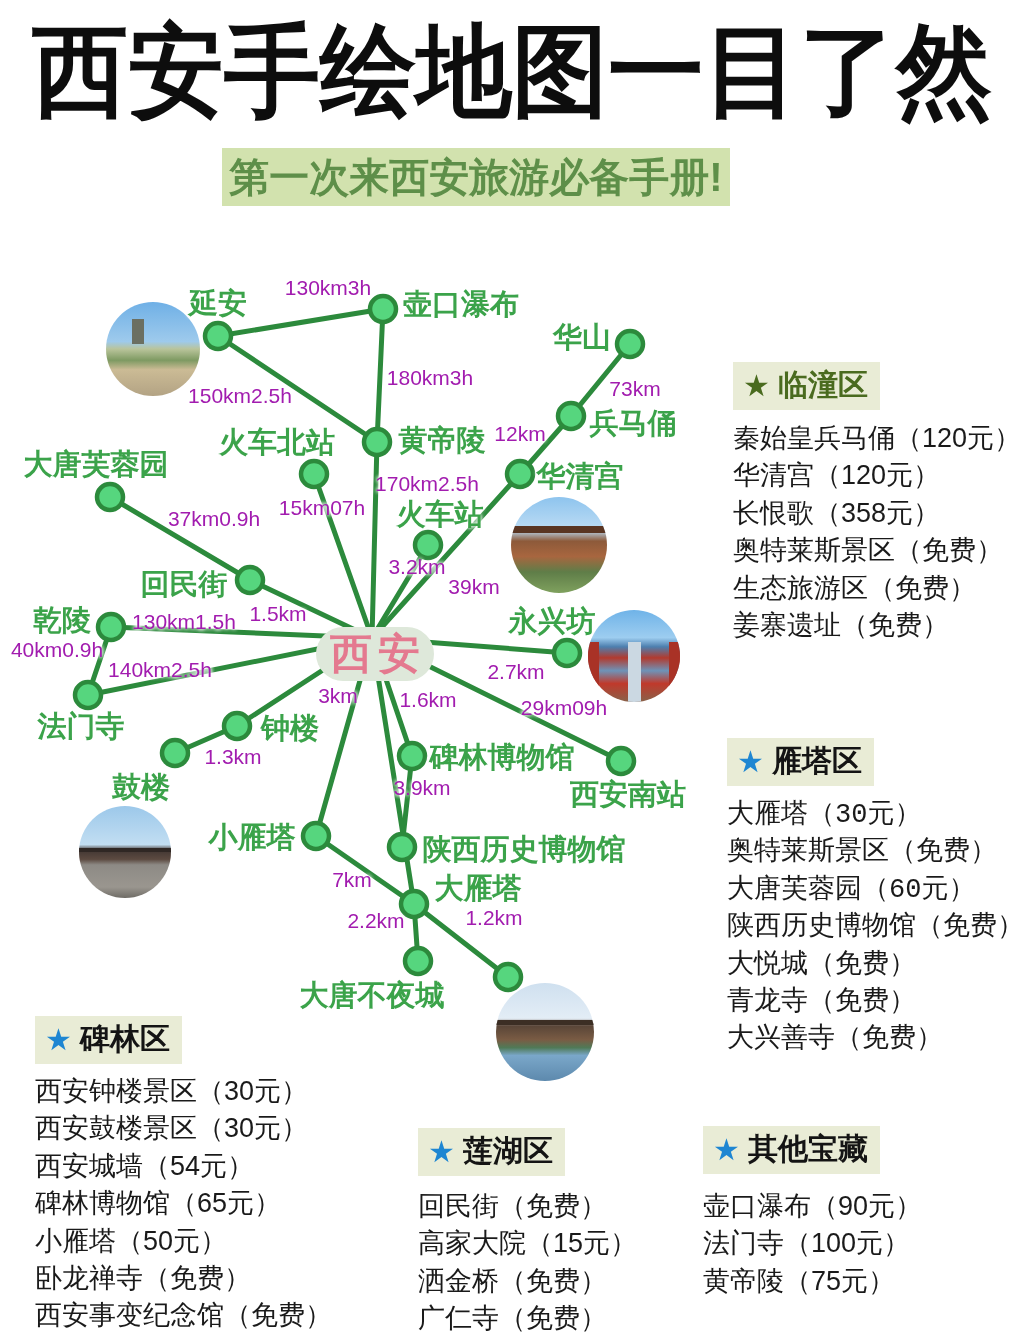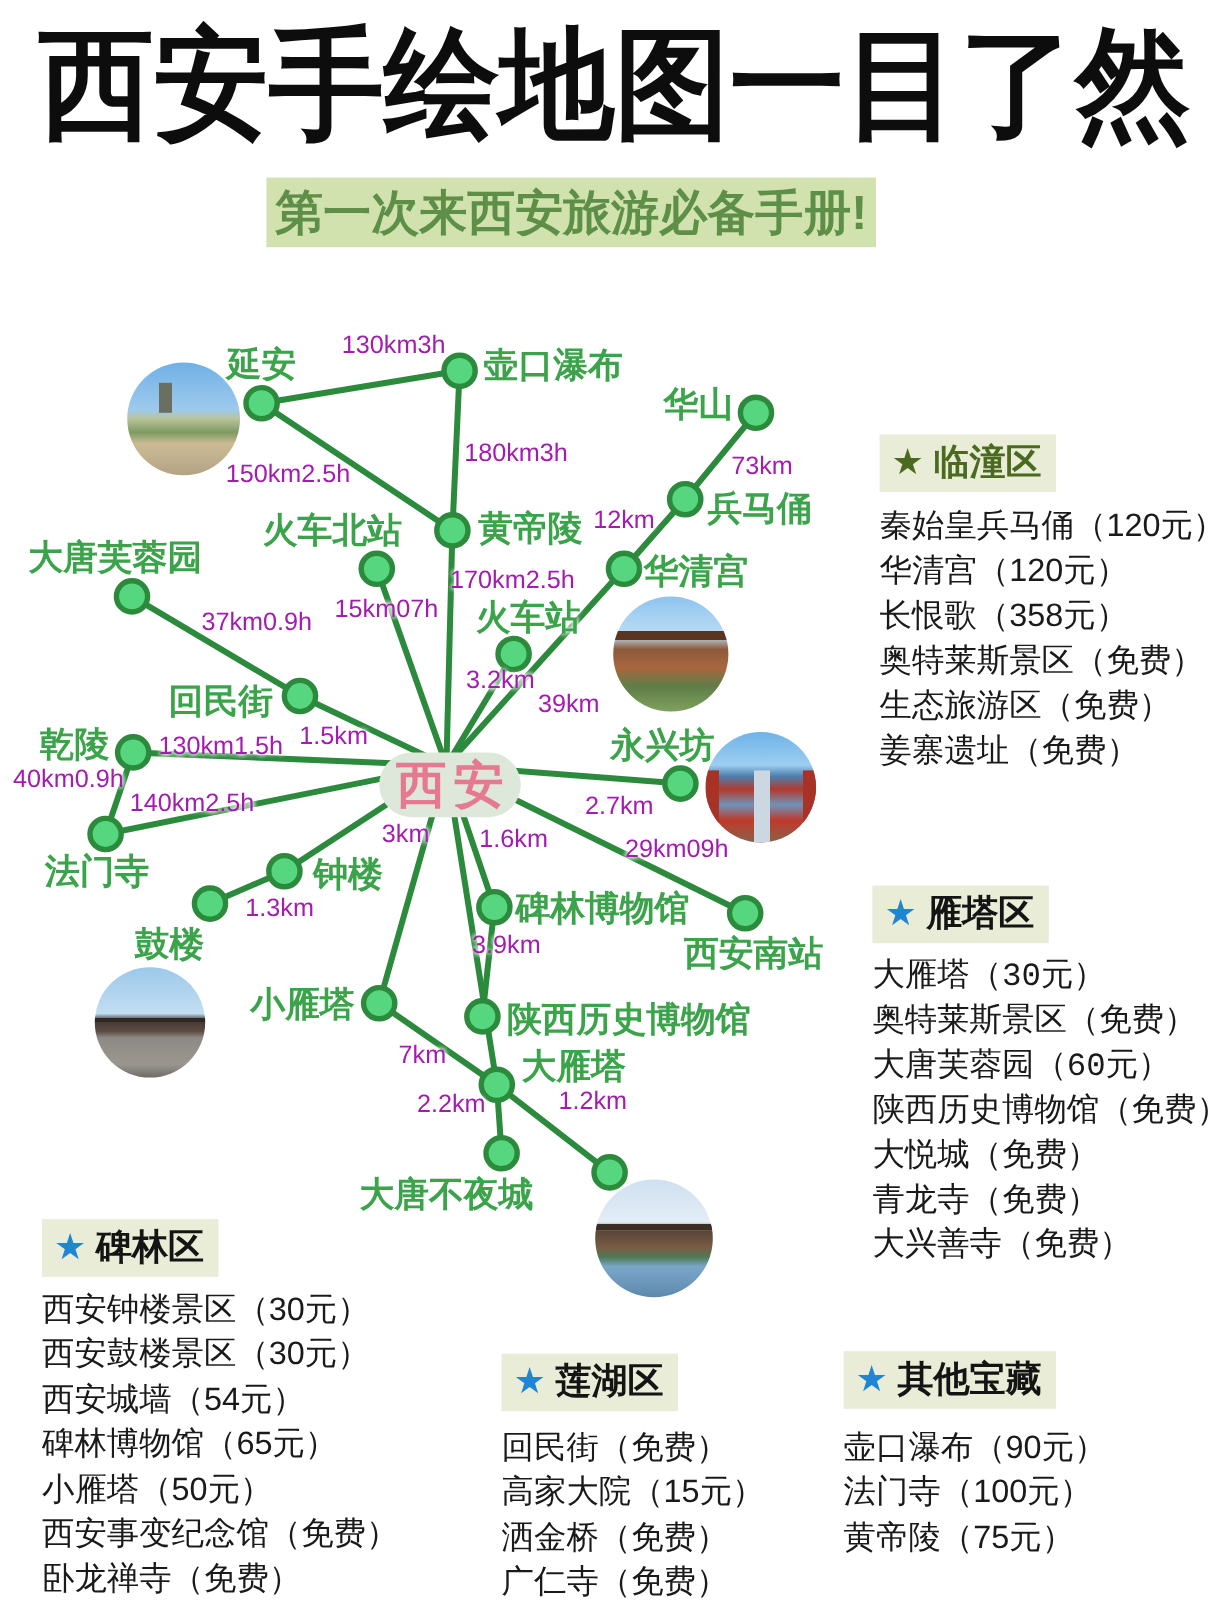--- a/index.html
+++ b/index.html
@@ -190,22 +190,22 @@
       <div class="panel-chip blue" style="left: 35px; top: 1016px; position: absolute;">
         <span class="star">★</span>
         <span>碑林区</span>
       </div>
       <div class="panel-items" style="left: 35px; top: 1073px;">
         <div class="panel-item">西安钟楼景区（30元）</div>
         <div class="panel-item">西安鼓楼景区（30元）</div>
         <div class="panel-item">西安城墙（54元）</div>
         <div class="panel-item">碑林博物馆（65元）</div>
         <div class="panel-item">小雁塔（50元）</div>
+        <div class="panel-item">卧龙禅寺（免费）</div>
         <div class="panel-item">西安事变纪念馆（免费）</div>
-        <div class="panel-item">卧龙禅寺（免费）</div>
       </div>
       <div class="panel-chip blue" style="left: 418px; top: 1128px; position: absolute;">
         <span class="star">★</span>
         <span>莲湖区</span>
       </div>
       <div class="panel-items" style="left: 418px; top: 1188px;">
         <div class="panel-item">回民街（免费）</div>
         <div class="panel-item">高家大院（15元）</div>
         <div class="panel-item">洒金桥（免费）</div>
         <div class="panel-item">广仁寺（免费）</div>

